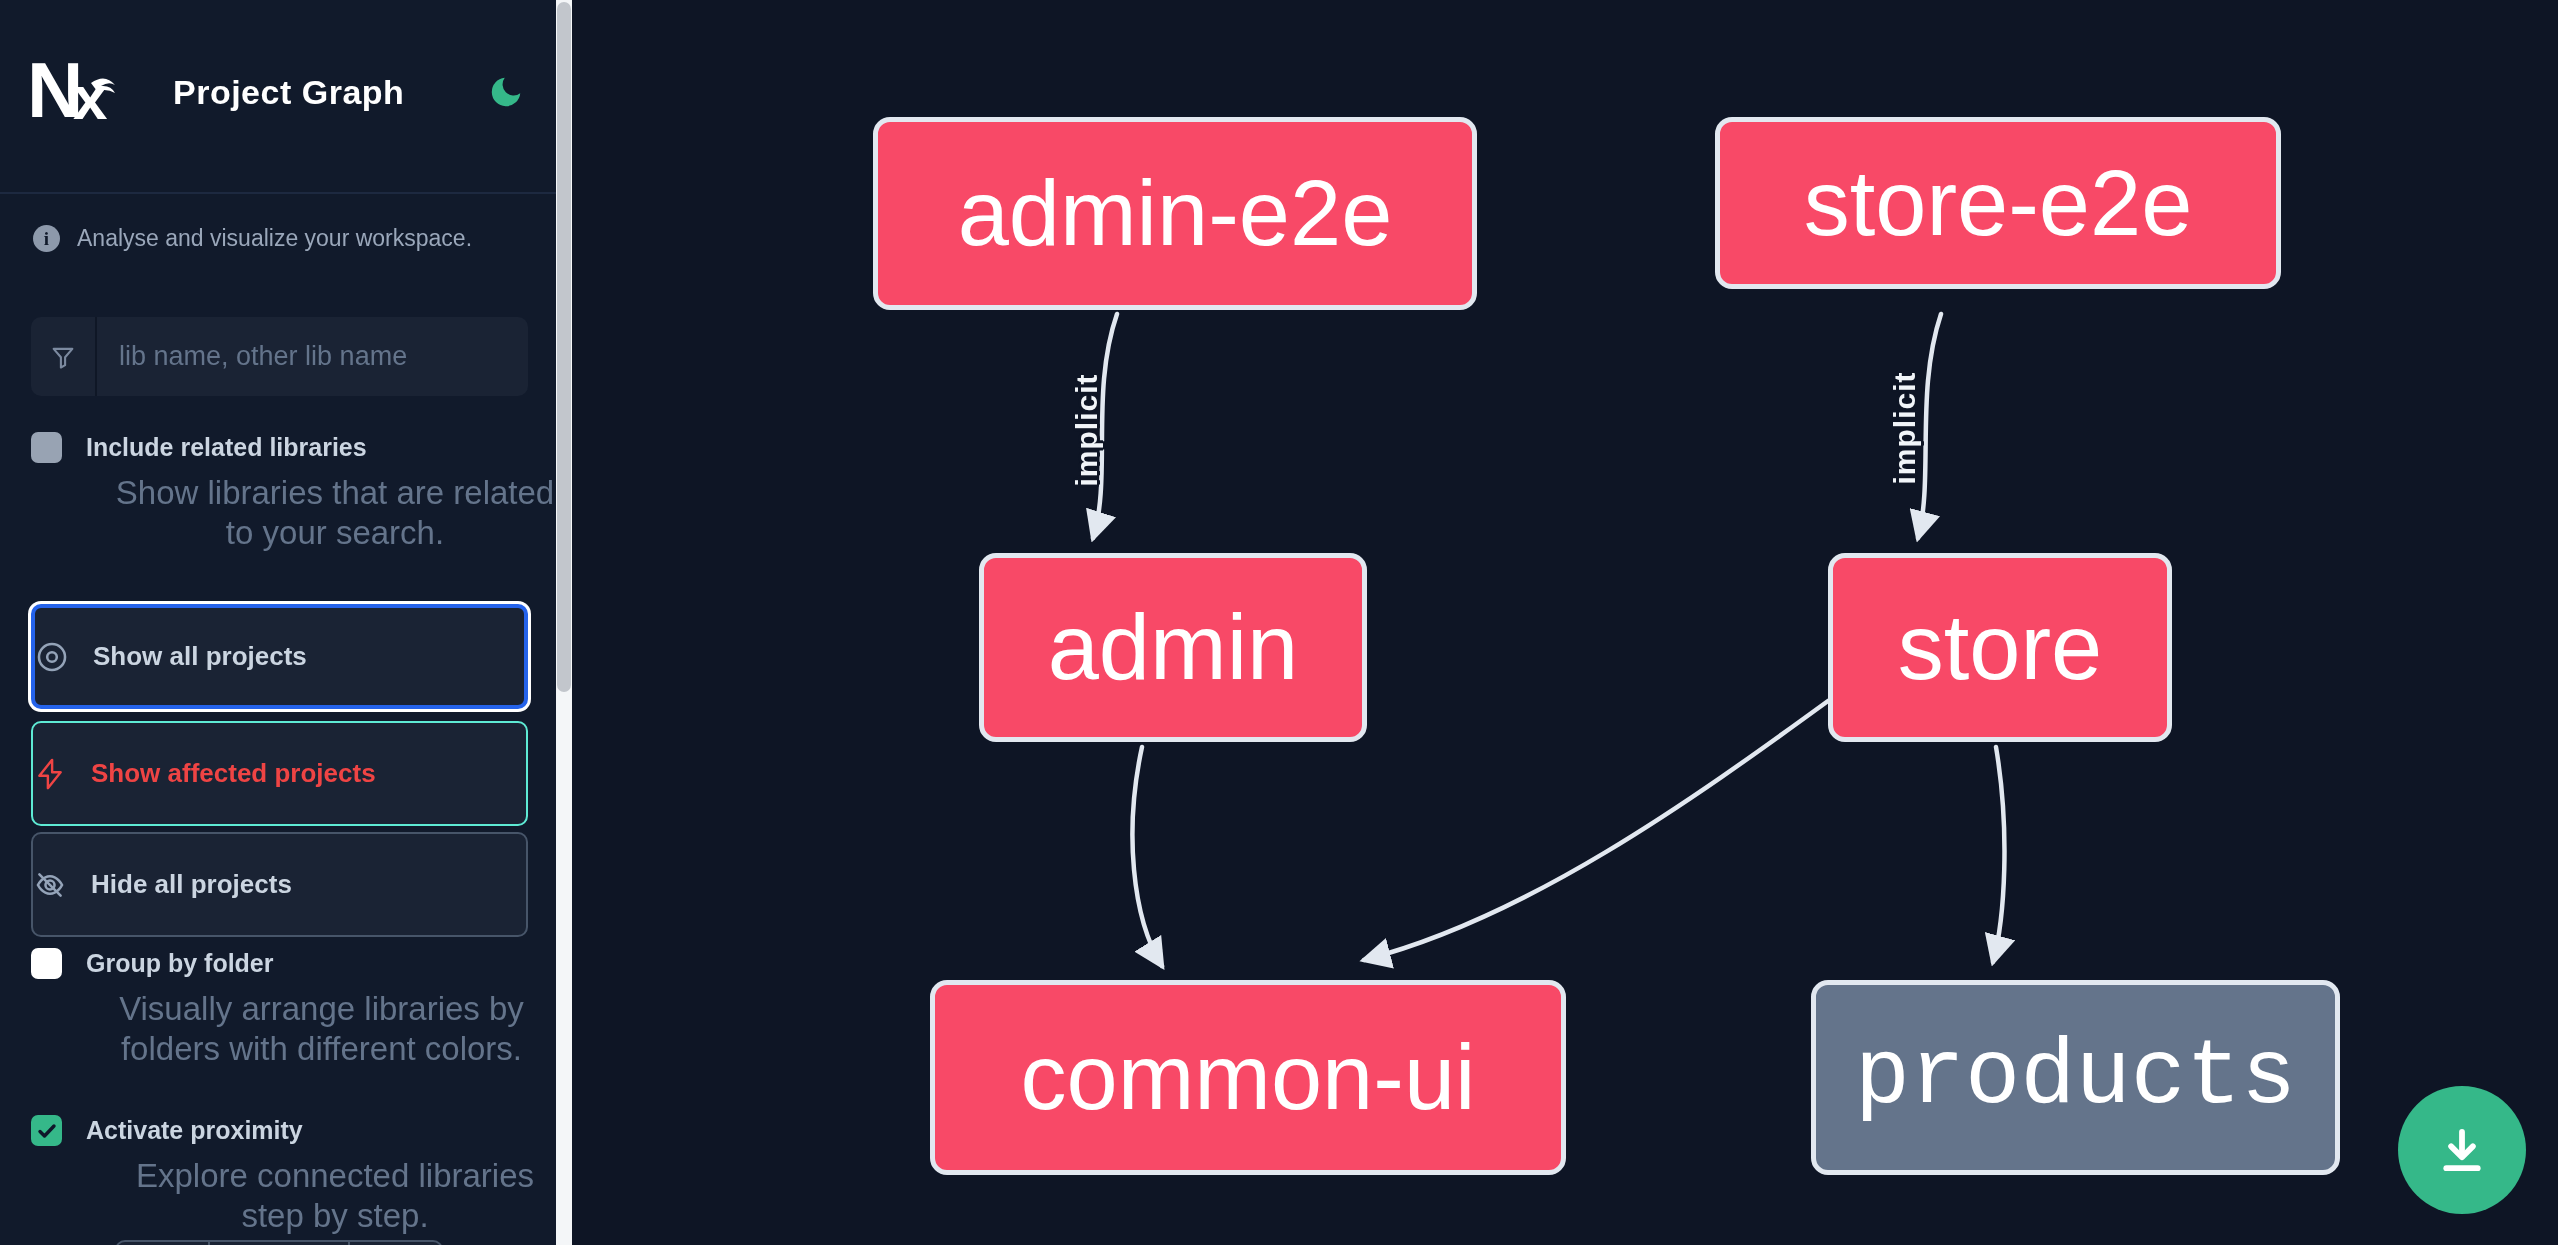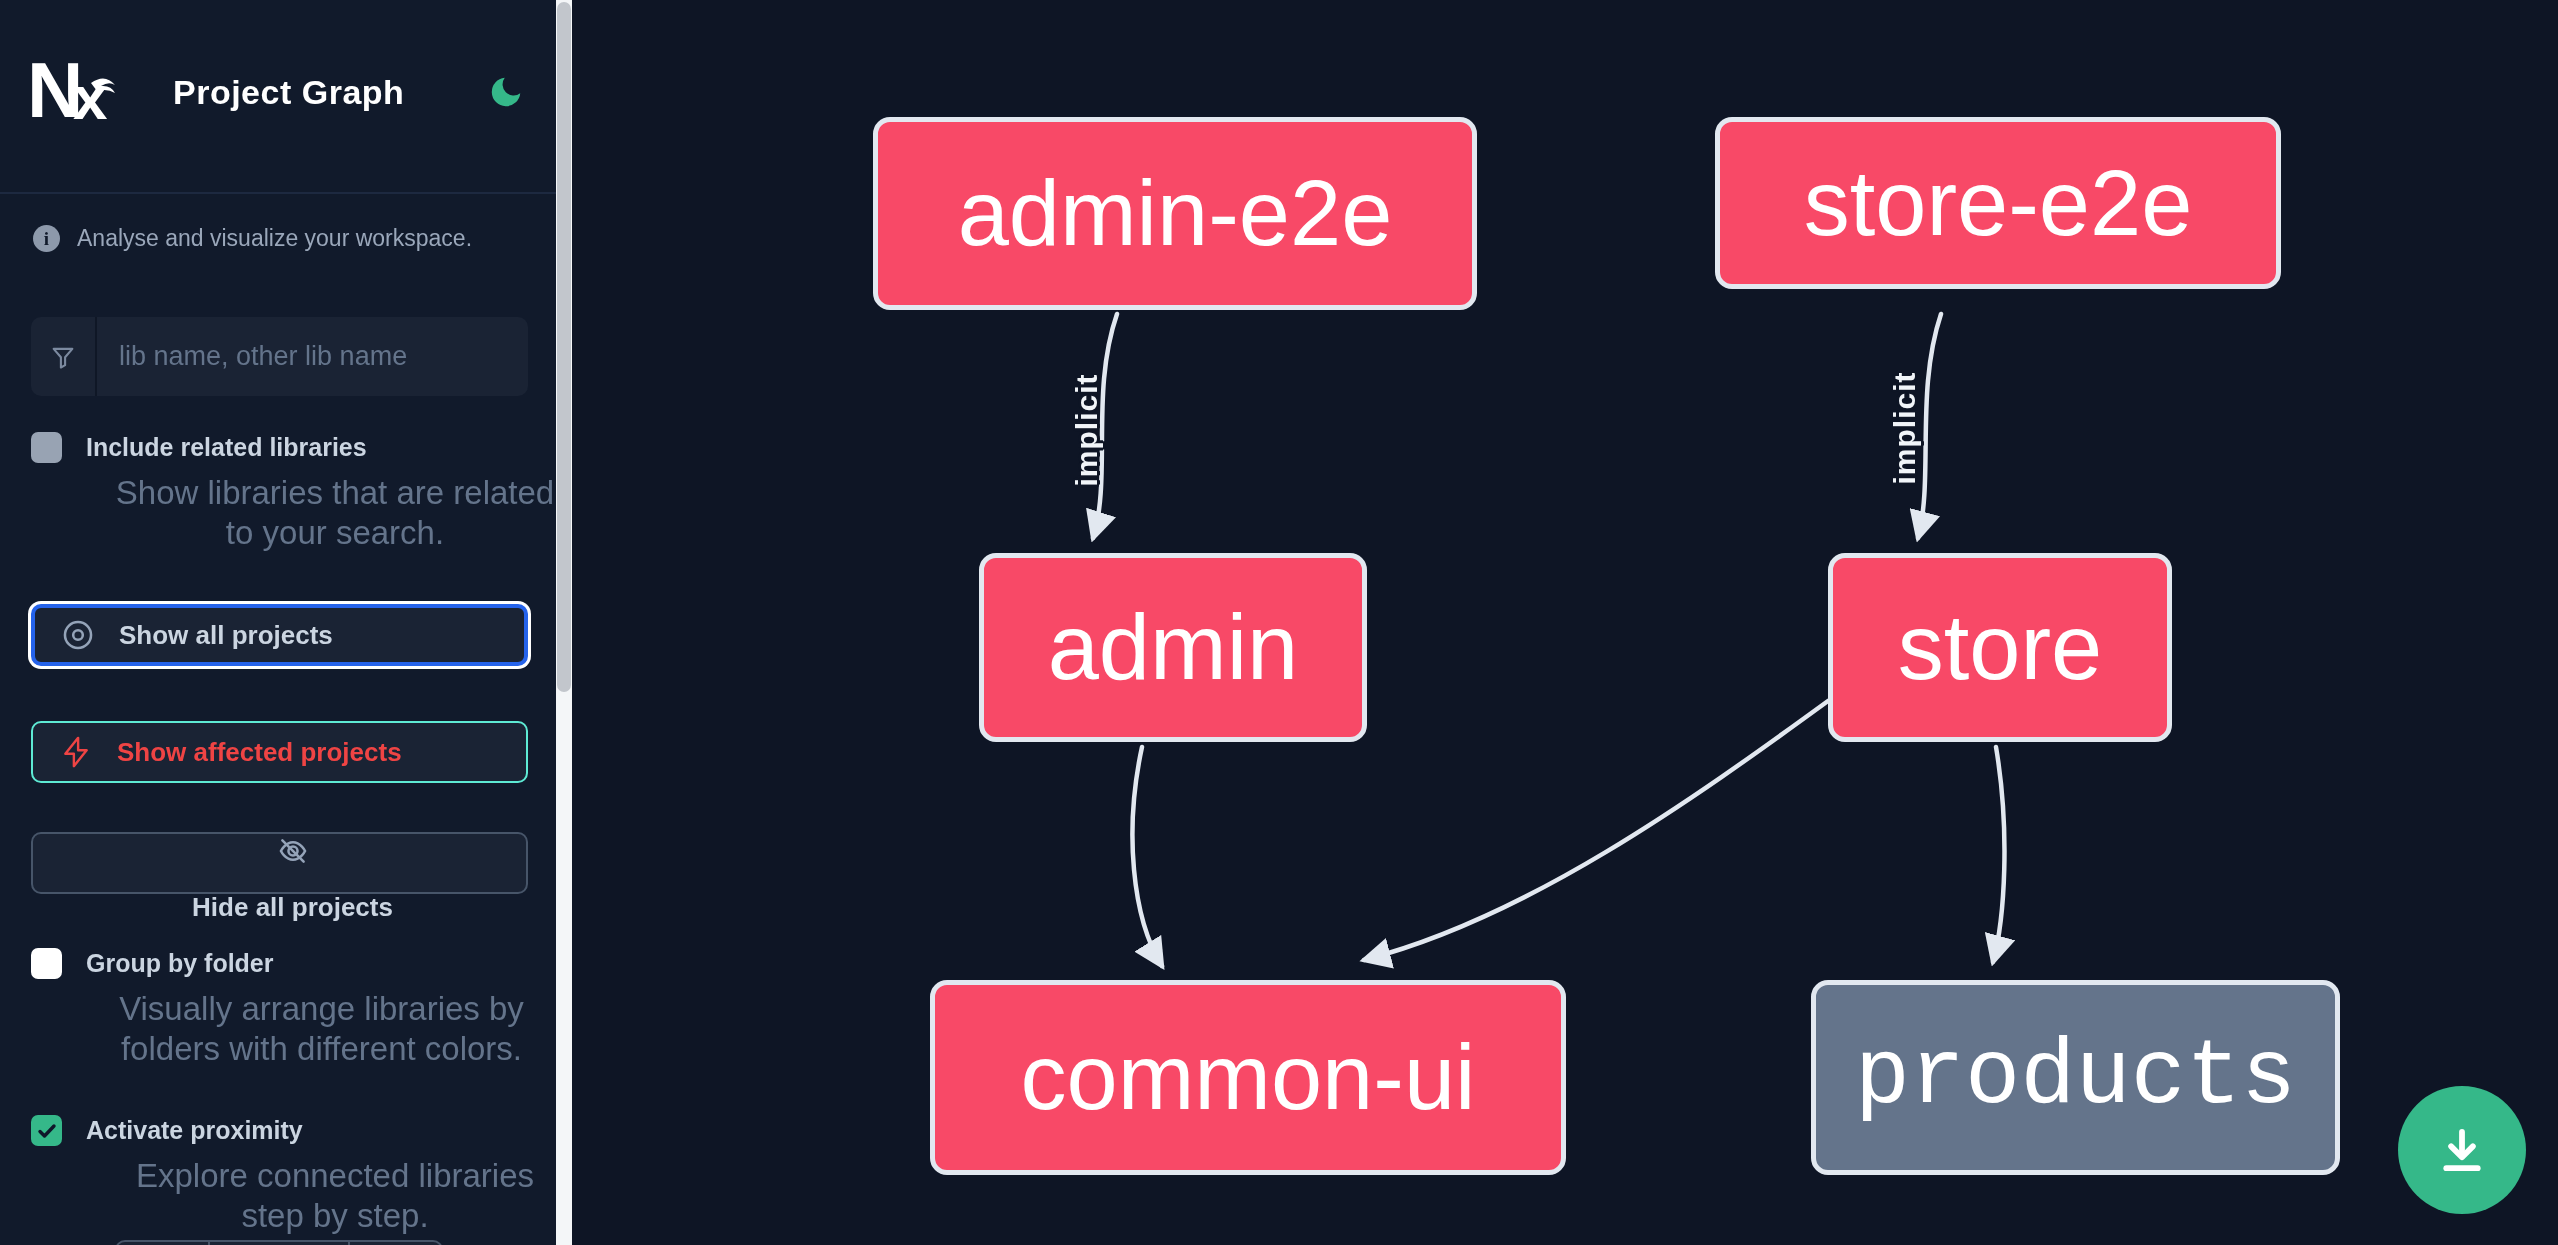--- a/index.html
+++ b/index.html
@@ -40,28 +40,28 @@
             display:flex; align-items:center; justify-content:center; }
   .cb-gray  { background:#98a3b3; }
   .cb-white { background:#ffffff; }
   .cb-green { background:#35b889; }
   .cb-label { margin-left:55px; font-size:25px; font-weight:600; color:#cbd5e1; line-height:35px; cursor:pointer; display:block; }
   .cb-desc  { margin-left:78px; margin-top:8px; font-size:33px; color:#64748b; line-height:40px;text-align:center; }
   #cb1 { top:430px; } #cb1 .cb-desc { width:452px; }
   #cb2 { top:946px; } #cb2 .cb-desc { width:425px; }
   #cb3 { top:1113px; } #cb3 .cb-desc { width:452px; }
 
-  .side-btn { position:absolute; left:31px; width:497px; height:62px; border-radius:10px;
+  .side-btn { position:absolute; left:31px; width:497px; height:105px; border-radius:10px;
               background:#1a2334; border:2px solid #475569; cursor:pointer;
-              display:flex; align-items:center; padding-left:26px; gap:24px;
+              display:flex; align-items:center; gap:24px;
               font-size:26px; font-weight:600; color:#cbd5e1; font-family:inherit; }
   .side-btn svg { width:34px; height:34px; flex:0 0 auto; }
   #btn-show-all { top:604px; border:4px solid #2563eb; box-shadow:0 0 0 3px #ffffff; }
   #btn-affected { top:721px; border:2px solid #5eead4; color:#ef4444; }
-  #btn-hide     { top:832px;flex-direction:column; }
+  #btn-hide     { top:832px; }
 
   .stepper-peek { position:absolute; left:115px; top:1240px; width:328px; height:14px;
                   background:#1a2334; border:2px solid #475569; border-bottom:none;
                   border-radius:10px 10px 0 0; display:flex; }
   .stepper-peek .seg { height:100%; border-right:2px solid #475569; }
   .stepper-peek .seg:nth-child(1){ width:94px; } .stepper-peek .seg:nth-child(2){ width:140px; }
   .stepper-peek .seg:nth-child(3){ width:92px; border-right:none; }
 
   
   .side-scrollbar { position:absolute; left:556px; top:0; width:16px; height:1245px; background:#f4f6f8; }

